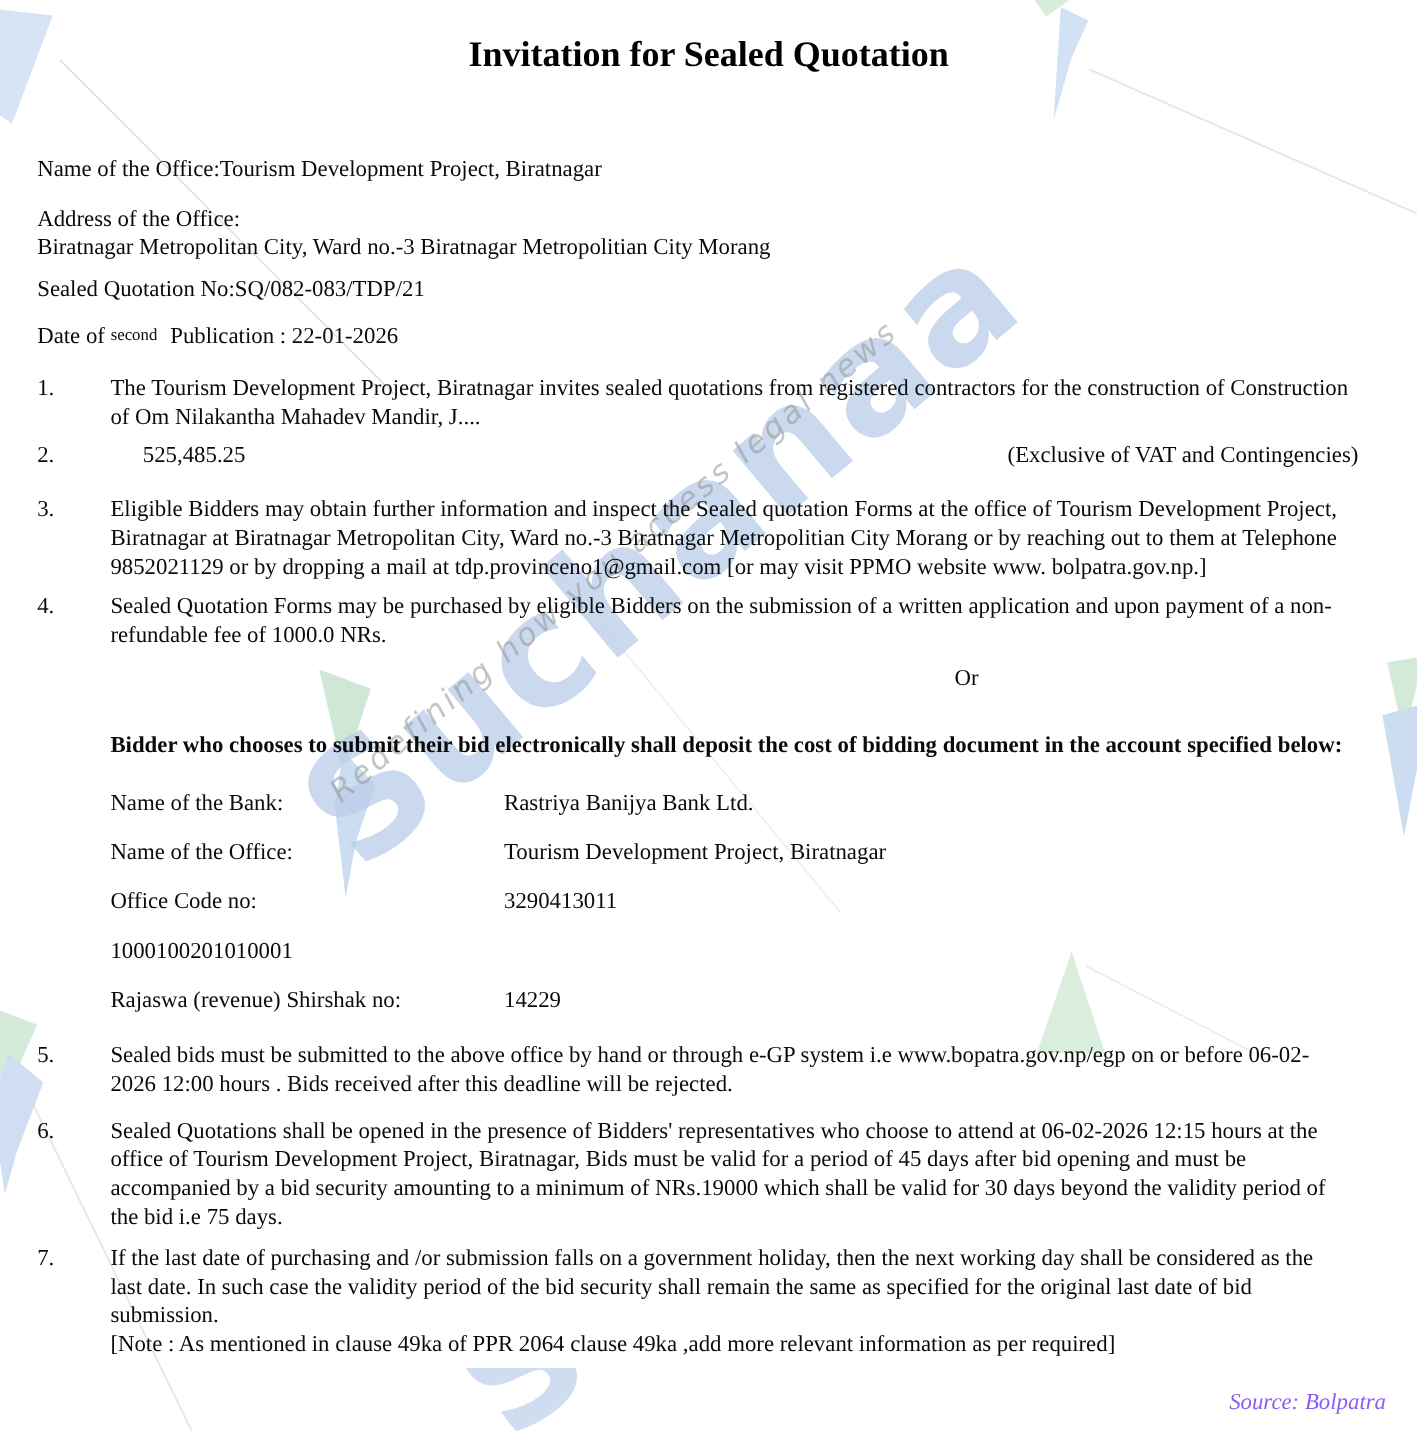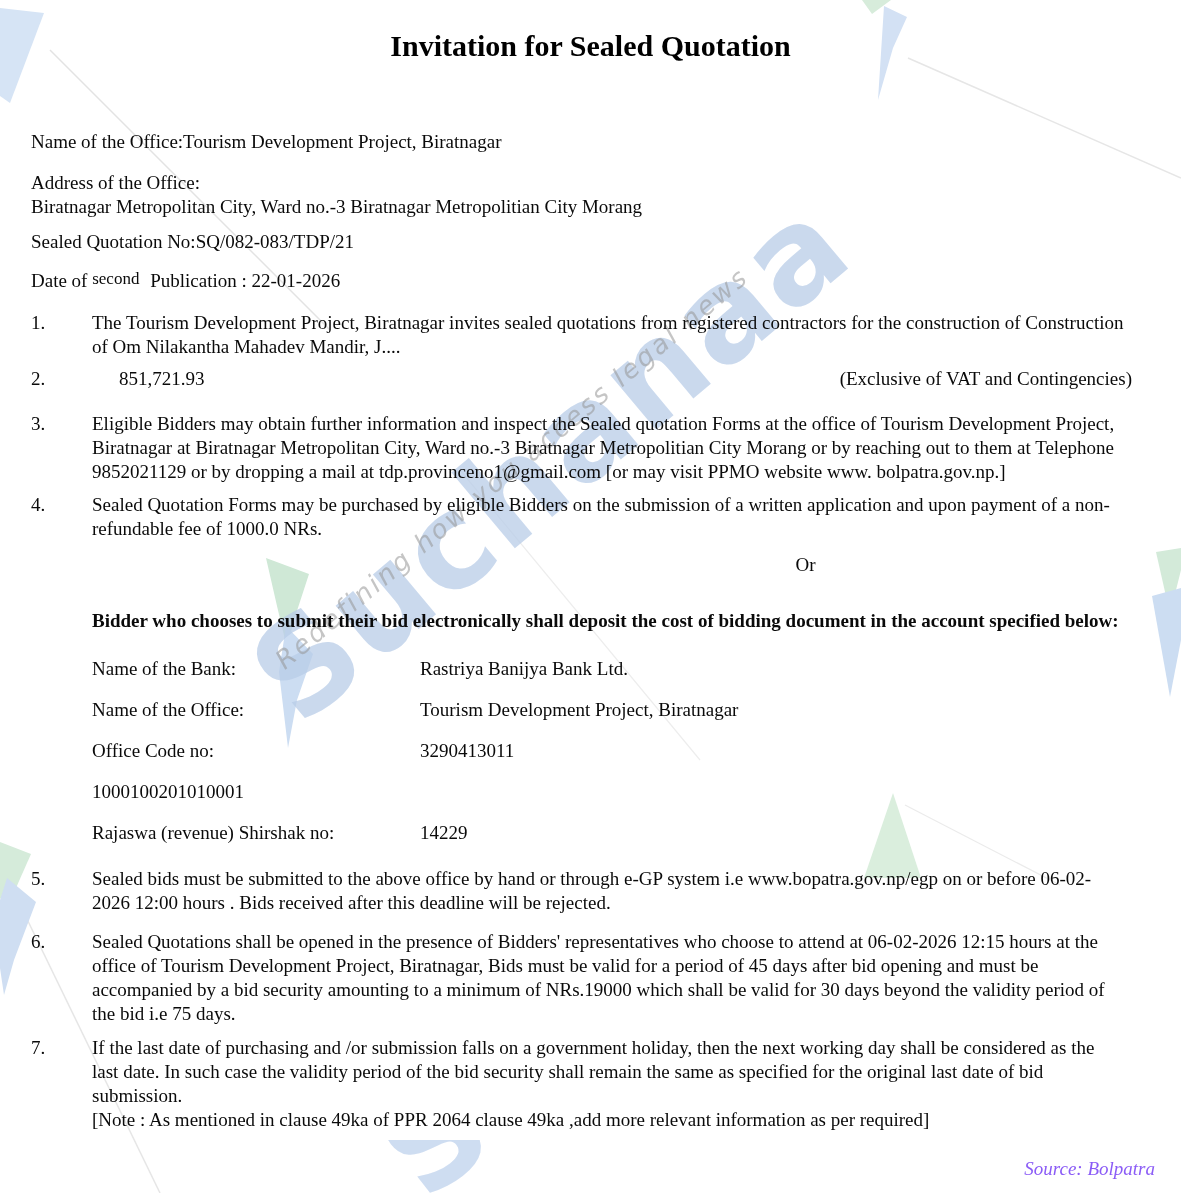--- a/index.html
+++ b/index.html
@@ -45,21 +45,21 @@
     padding:0 31px;box-sizing:border-box;
   }
   .doc-title{
     margin-top:24px;text-align:center;
     font-size:30px;line-height:44px;font-weight:bold;color:#000;
   }
   .meta-name{margin-top:62px;}
   .meta-addr-label{margin-top:17px;}
   .meta-quot{margin-top:11px;}
   .meta-date{margin-top:15px;}
-  .meta-date .second{font-size:17px;position:relative;top:-3px;margin-top:47px;}
+  .meta-date .second{font-size:14px;position:relative;top:-3px;margin-top:47px;}
   .meta-date .datelabel{margin-left:6px;}
   .meta-date .dateval{}
   .item{display:flex;}
   .item .no{flex:none;width:61px;}
   .item .txt{flex:1 1 auto;padding-right:26px;}
   .i1{margin-top:17px;}
   .i2{margin-top:8px;}
   .i2 .txt{display:flex;padding-right:18px;}
   .i2 .amount{margin-left:27px;}
   .i2 .vatnote{margin-left:auto;}
@@ -134,21 +134,21 @@
     </div>
 
     <div class="item i1">
       <span class="no">1.</span>
       <span class="txt">The Tourism Development Project, Biratnagar invites sealed quotations from registered contractors for the construction of Construction of Om Nilakantha Mahadev Mandir, J....</span>
     </div>
 
     <div class="item i2">
       <span class="no">2.</span>
       <span class="txt">
-        <span class="amount">851,721.93</span>
+        <span class="amount">525,485.25</span>
         <span class="vatnote">(Exclusive of VAT and Contingencies)</span>
       </span>
     </div>
 
     <div class="item i3">
       <span class="no">3.</span>
       <span class="txt">Eligible Bidders may obtain further information and inspect the Sealed quotation Forms at the office of Tourism Development Project, Biratnagar at Biratnagar Metropolitan City, Ward no.-3  Biratnagar Metropolitian City Morang  or by reaching out to them at Telephone 9852021129 or by dropping a mail at tdp.provinceno1@gmail.com [or may visit PPMO website www. bolpatra.gov.np.]</span>
     </div>
 
     <div class="item i4">

